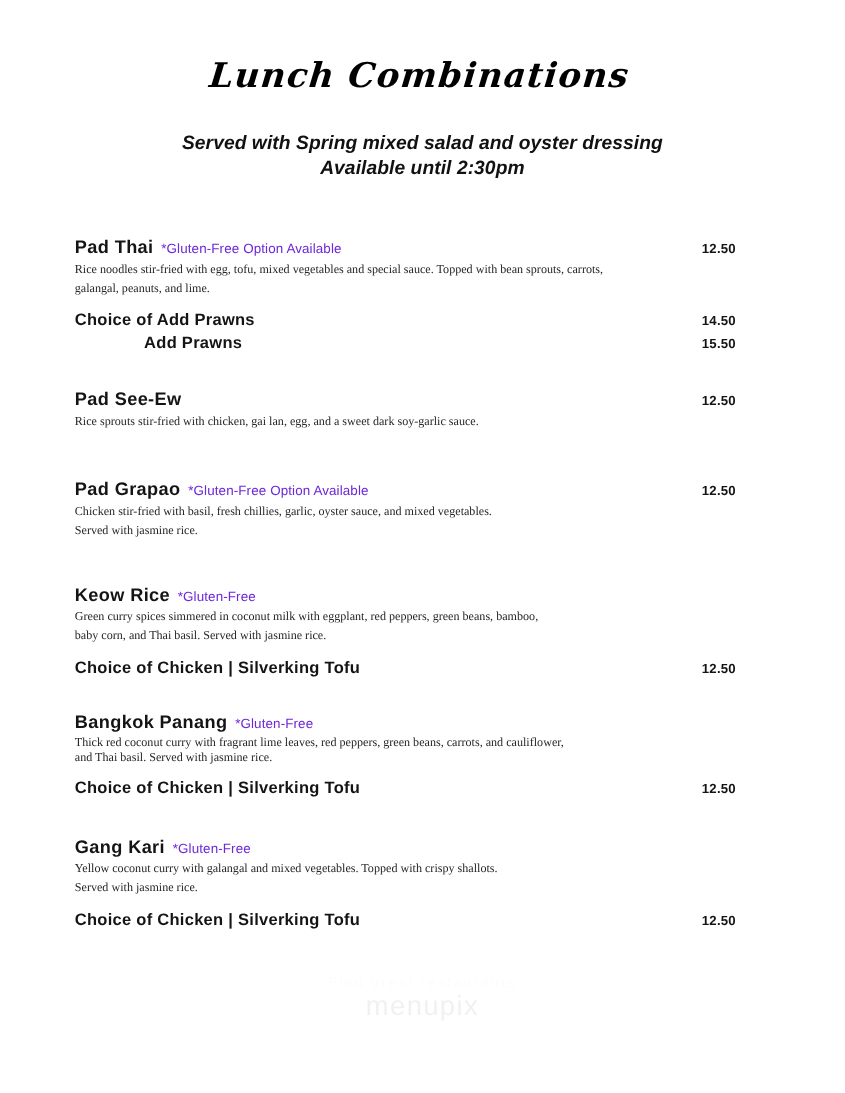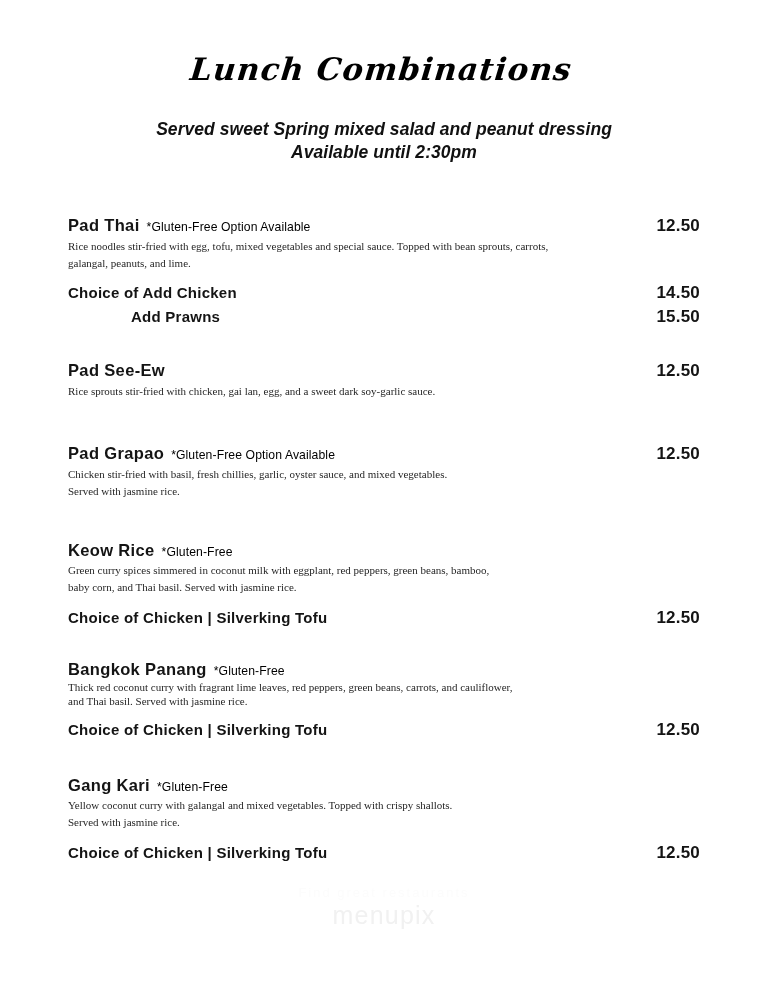--- a/index.html
+++ b/index.html
@@ -85,33 +85,32 @@
     letter-spacing: 0.35px;
     color: #141414;
     white-space: nowrap;
   }
 
   .item-tag {
     font-family: "Liberation Sans", sans-serif;
     font-weight: normal;
     font-size: 12.2px;
     letter-spacing: 0.1px;
-    color: #000000;
+    color: #6d28d9;
     margin-left: 7px;
     white-space: nowrap;
   }
   .item-tag:empty { display: none; margin-left: 0; }
 
   .price {
     font-family: "Liberation Sans", sans-serif;
     font-weight: bold;
-    font-size: 17px;
+    font-size: 12px;
     letter-spacing: 0.2px;
     color: #141414;
-    text-align: right;
     flex: 0 0 auto;
     min-width: 62px;
   }
   .price:empty { min-width: 62px; }
 
   .item-desc {
     font-family: "Liberation Serif", serif;
     font-size: 11px;
     color: #262626;
     line-height: 1.52;
@@ -170,40 +169,40 @@
   }
 </style>
 </head>
 <body>
 
 <div class="page">
 
   <h1 class="menu-title">Lunch Combinations</h1>
 
   <div class="menu-subtitle">
-    <span class="sub-line">Served sweet Spring mixed salad and peanut dressing</span>
+    <span class="sub-line">Served with Spring mixed salad and oyster dressing</span>
     <span class="sub-line">Available until 2:30pm</span>
   </div>
 
   <div class="items">
 
     <div class="item" style="margin-bottom:34px;margin-top:11px;">
       <div class="item-head">
         <div class="item-name-wrap">
           <span class="item-name">Pad Thai</span>
           <span class="item-tag">*Gluten-Free Option Available</span>
         </div>
         <span class="price">12.50</span>
       </div>
       <div class="item-desc">
         <span class="desc-line">Rice noodles stir-fried with egg, tofu, mixed vegetables and special sauce. Topped with bean sprouts, carrots,</span>
         <span class="desc-line">galangal, peanuts, and lime.</span>
       </div>
       <div class="choice-row">
-        <span class="choice-label">Choice of Add Chicken</span>
+        <span class="choice-label">Choice of Add Prawns</span>
         <span class="price">14.50</span>
       </div>
       <div class="choice-row sub indented">
         <span class="choice-label">Add Prawns</span>
         <span class="price">15.50</span>
       </div>
     </div>
 
     <div class="item" style="margin-bottom:44px;">
       <div class="item-head">

